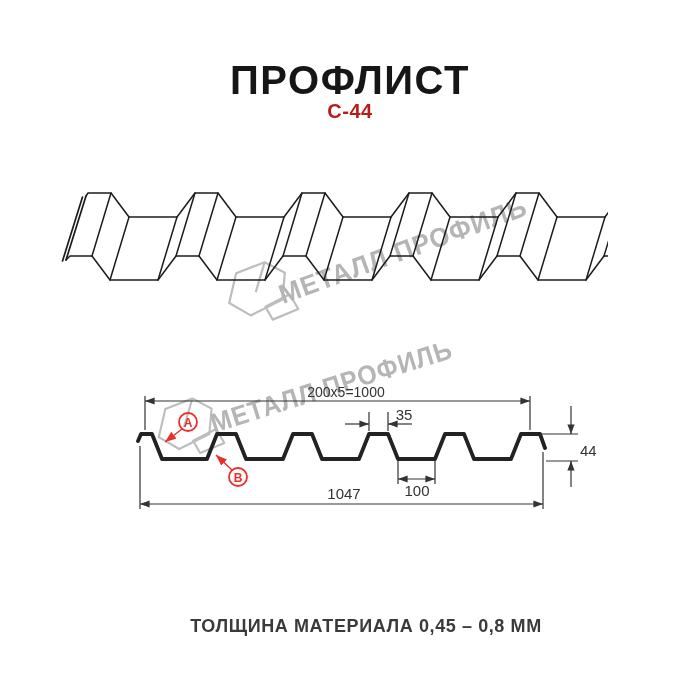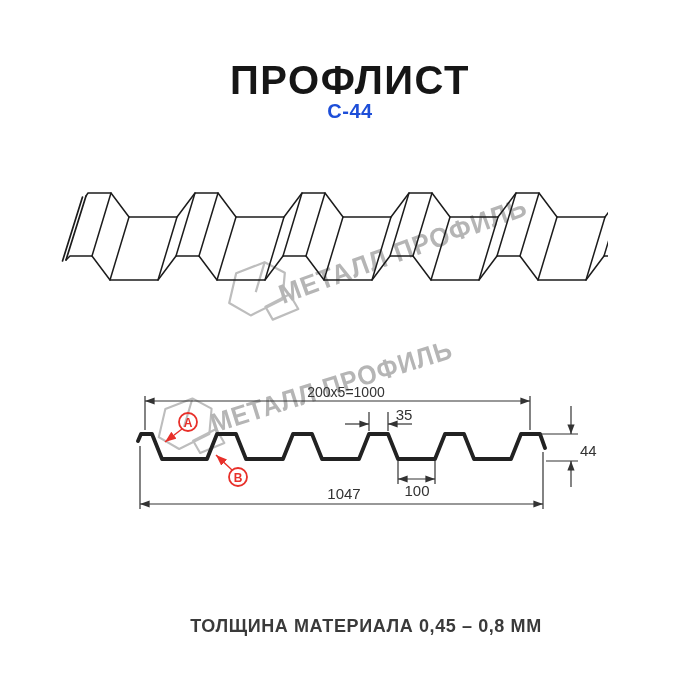--- a/index.html
+++ b/index.html
@@ -1,21 +1,21 @@
 <!DOCTYPE html>
 <html><head>
 <meta charset="utf-8">
 <style>
   html,body{margin:0;padding:0;background:#fff;}
   #canvas{position:relative;width:608px;height:700px;background:#ffffff;overflow:hidden;
           font-family:"Liberation Sans","DejaVu Sans",sans-serif;}
   .title{position:absolute;left:0;top:58px;width:700px;text-align:center;
          font-size:40px;font-weight:800;letter-spacing:1.5px;color:#161616;}
   .subtitle{position:absolute;left:0;top:100px;width:700px;text-align:center;
-         font-size:20px;font-weight:700;letter-spacing:0.5px;color:#1d4ed8;}
+         font-size:20px;font-weight:700;letter-spacing:0.5px;color:#b91c1c;}
   .footer-note{position:absolute;left:16px;top:616px;width:700px;text-align:center;
          font-size:18px;font-weight:700;letter-spacing:0.6px;color:#3a3a3a;}
   svg{position:absolute;left:0;top:0;}
   .wm-text{font-size:27px;font-weight:700;letter-spacing:1px;fill:#b5b5b5;}
   .dim-text{font-size:14px;fill:#333;}
   .dim-text-lg{font-size:15px;fill:#333;}
   .red-letter{font-size:12px;font-weight:700;fill:#e8302a;}
 </style>
 </head>
 <body>

